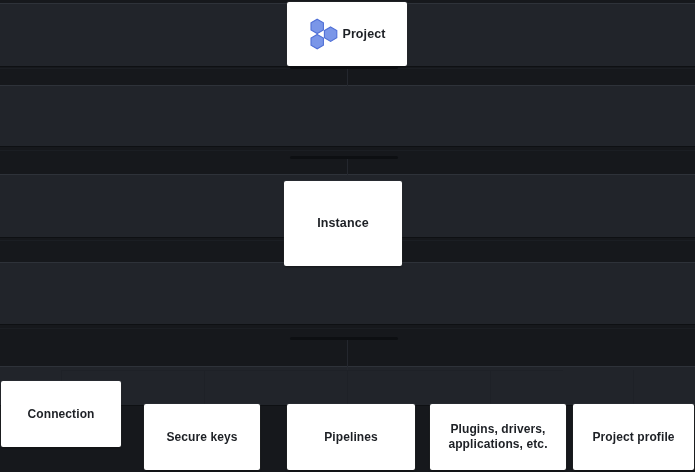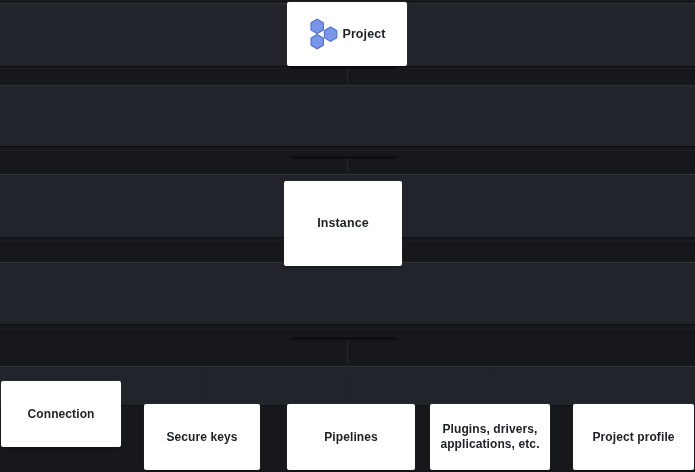--- a/index.html
+++ b/index.html
@@ -144,21 +144,21 @@
   </div>
 
   <div class="node node-sm" style="left:144px; top:404px; width:116px; height:66px;">
     <span class="node-label">Secure keys</span>
   </div>
 
   <div class="node node-sm" style="left:287px; top:404px; width:128px; height:66px;">
     <span class="node-label">Pipelines</span>
   </div>
 
-  <div class="node node-sm" style="left:430px; top:404px; width:120px; height:66px;">
+  <div class="node node-sm" style="left:430px; top:404px; width:136px; height:66px;">
     <span class="node-label">Plugins, drivers,
 applications, etc.</span>
   </div>
 
   <div class="node node-sm" style="left:573px; top:404px; width:121px; height:66px;">
     <span class="node-label">Project profile</span>
   </div>
 
 </div>
 

